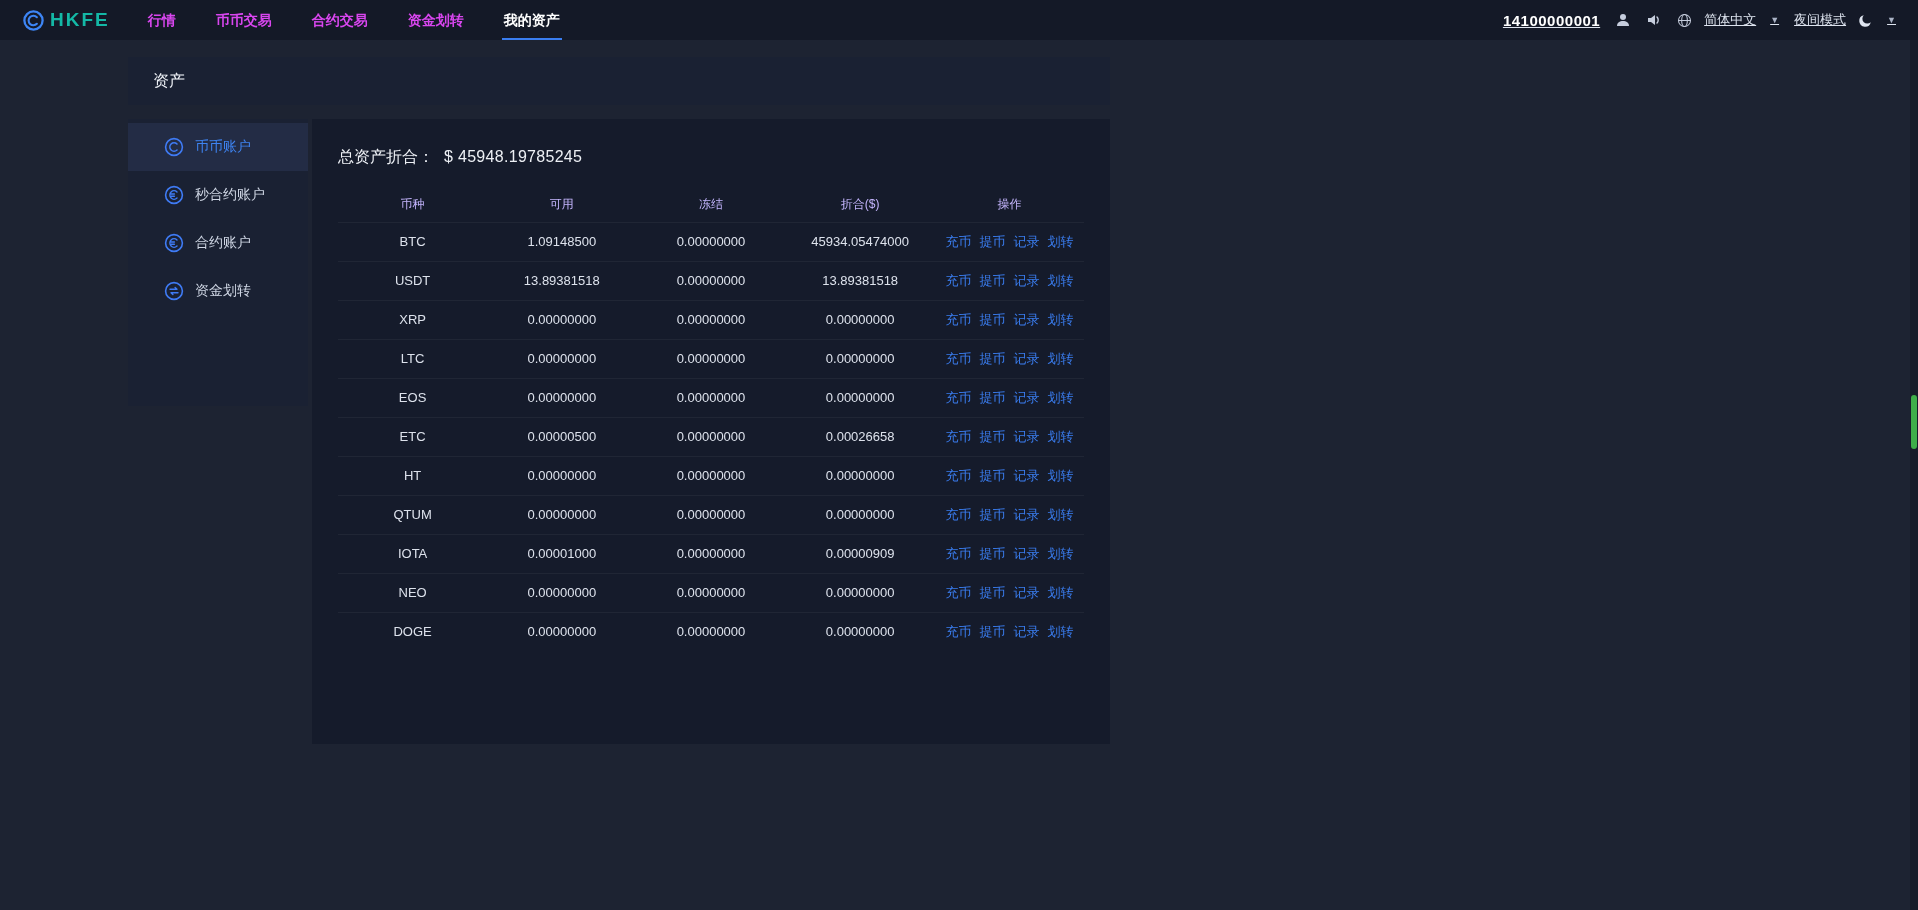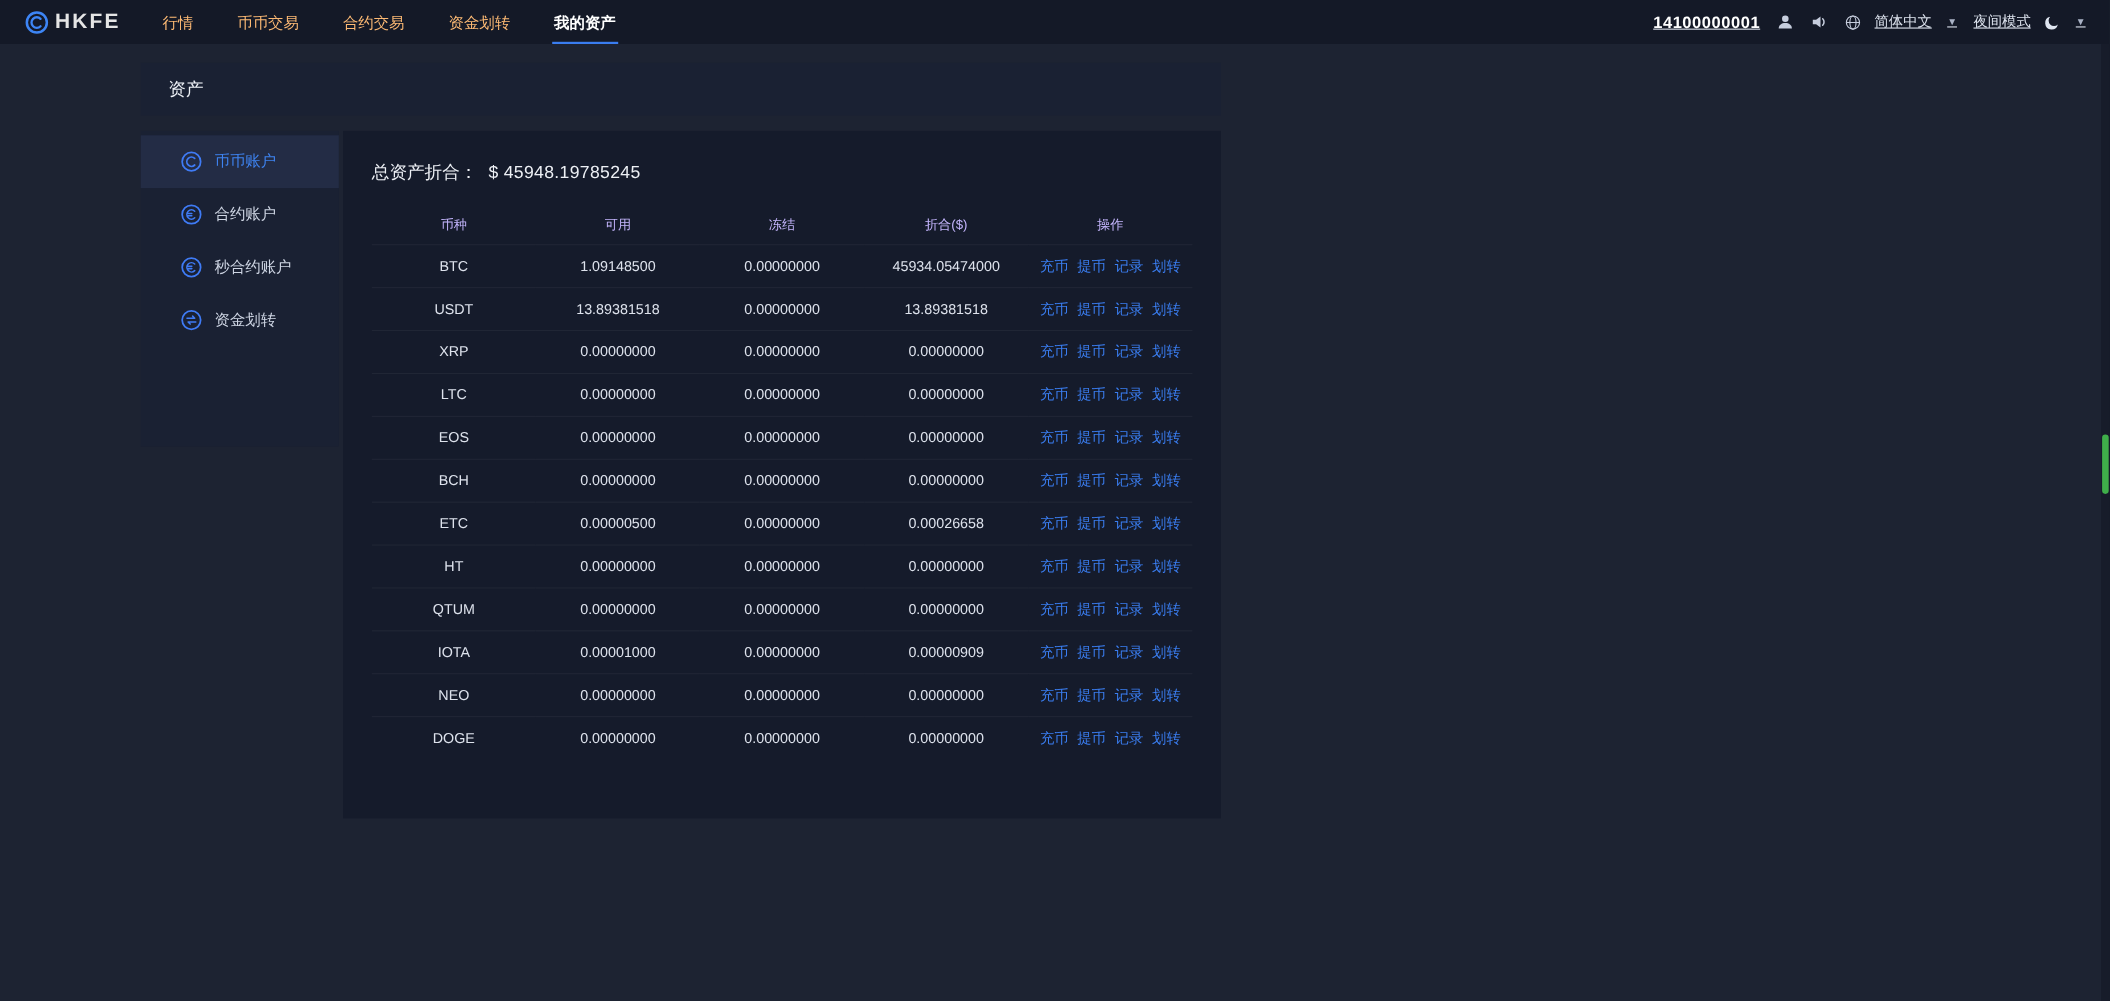--- a/index.html
+++ b/index.html
@@ -9,25 +9,25 @@
     font-family:"Liberation Sans","DejaVu Sans",sans-serif;
     color:#e8ebf2;
   }
   
   .navbar {
     height:40px; background:#141927;
     display:flex; align-items:center;
     padding:0 22px; position:relative;
   }
   .logo { display:flex; align-items:center; gap:5px; margin-right:18px; cursor:pointer; }
-  .logo-text { font-size:19px; font-weight:bold; color:#e5e5e5; letter-spacing:2px; }
+  .logo-text { font-size:19px; font-weight:bold; color:#14b8a6; letter-spacing:2px; }
   .nav-items { display:flex; list-style:none; height:40px; }
   .nav-item {
     padding:0 20px; line-height:40px; font-size:14px;
-    color:#fdba74; cursor:pointer; position:relative; white-space:nowrap;
+    color:#d946ef; cursor:pointer; position:relative; white-space:nowrap;font-weight:bold;
   }
   .nav-item.active { color:#ffffff; font-weight:bold; }
   .nav-item.active::after {
     content:""; position:absolute; left:18px; right:18px; bottom:0;
     height:2px; background:#3a7df0;
   }
   .nav-right { margin-left:auto; display:flex; align-items:center; gap:15px; font-size:13px; color:#dde3ee;text-decoration:underline; }
   .account-id { font-size:15px; font-weight:bold; color:#ffffff; letter-spacing:.5px; }
   .nav-ic { display:inline-flex; align-items:center; gap:12px; cursor:pointer; }
   .caret { font-size:9px; color:#aab3c6; margin-left:2px; }
@@ -147,30 +147,30 @@
           </span>
           <span>币币账户</span>
         </div>
         <div class="side-item">
           <span class="side-icon">
             <svg width="20" height="20" viewBox="0 0 20 20">
               <circle cx="10" cy="10" r="8.4" fill="none" stroke="#3f7bf5" stroke-width="1.6"></circle>
               <path d="M13 7a4.2 4.2 0 1 0 0 6M6.4 9h4M6.4 11.2h4" fill="none" stroke="#3f7bf5" stroke-width="1.4" stroke-linecap="round"></path>
             </svg>
           </span>
+          <span>秒合约账户</span>
+        </div>
+        <div class="side-item">
+          <span class="side-icon">
+            <svg width="20" height="20" viewBox="0 0 20 20">
+              <circle cx="10" cy="10" r="8.4" fill="none" stroke="#3f7bf5" stroke-width="1.6"></circle>
+              <path d="M13 7a4.2 4.2 0 1 0 0 6M6.4 9h4M6.4 11.2h4" fill="none" stroke="#3f7bf5" stroke-width="1.4" stroke-linecap="round"></path>
+            </svg>
+          </span>
           <span>合约账户</span>
-        </div>
-        <div class="side-item">
-          <span class="side-icon">
-            <svg width="20" height="20" viewBox="0 0 20 20">
-              <circle cx="10" cy="10" r="8.4" fill="none" stroke="#3f7bf5" stroke-width="1.6"></circle>
-              <path d="M13 7a4.2 4.2 0 1 0 0 6M6.4 9h4M6.4 11.2h4" fill="none" stroke="#3f7bf5" stroke-width="1.4" stroke-linecap="round"></path>
-            </svg>
-          </span>
-          <span>秒合约账户</span>
         </div>
         <div class="side-item">
           <span class="side-icon">
             <svg width="20" height="20" viewBox="0 0 20 20">
               <circle cx="10" cy="10" r="8.4" fill="none" stroke="#3f7bf5" stroke-width="1.6"></circle>
               <path d="M6 8.3h7l-1.9-1.9M14 11.7H7l1.9 1.9" fill="none" stroke="#3f7bf5" stroke-width="1.4" stroke-linecap="round" stroke-linejoin="round"></path>
             </svg>
           </span>
           <span>资金划转</span>
         </div>
@@ -220,27 +220,20 @@
               <td><a class="action-link">充币</a><a class="action-link">提币</a><a class="action-link">记录</a><a class="action-link">划转</a></td>
             </tr>
             <tr>
               <td>EOS</td>
               <td>0.00000000</td>
               <td>0.00000000</td>
               <td>0.00000000</td>
               <td><a class="action-link">充币</a><a class="action-link">提币</a><a class="action-link">记录</a><a class="action-link">划转</a></td>
             </tr>
             <tr>
-              <td>BCH</td>
-              <td>0.00000000</td>
-              <td>0.00000000</td>
-              <td>0.00000000</td>
-              <td><a class="action-link">充币</a><a class="action-link">提币</a><a class="action-link">记录</a><a class="action-link">划转</a></td>
-            </tr>
-            <tr>
               <td>ETC</td>
               <td>0.00000500</td>
               <td>0.00000000</td>
               <td>0.00026658</td>
               <td><a class="action-link">充币</a><a class="action-link">提币</a><a class="action-link">记录</a><a class="action-link">划转</a></td>
             </tr>
             <tr>
               <td>HT</td>
               <td>0.00000000</td>
               <td>0.00000000</td>

